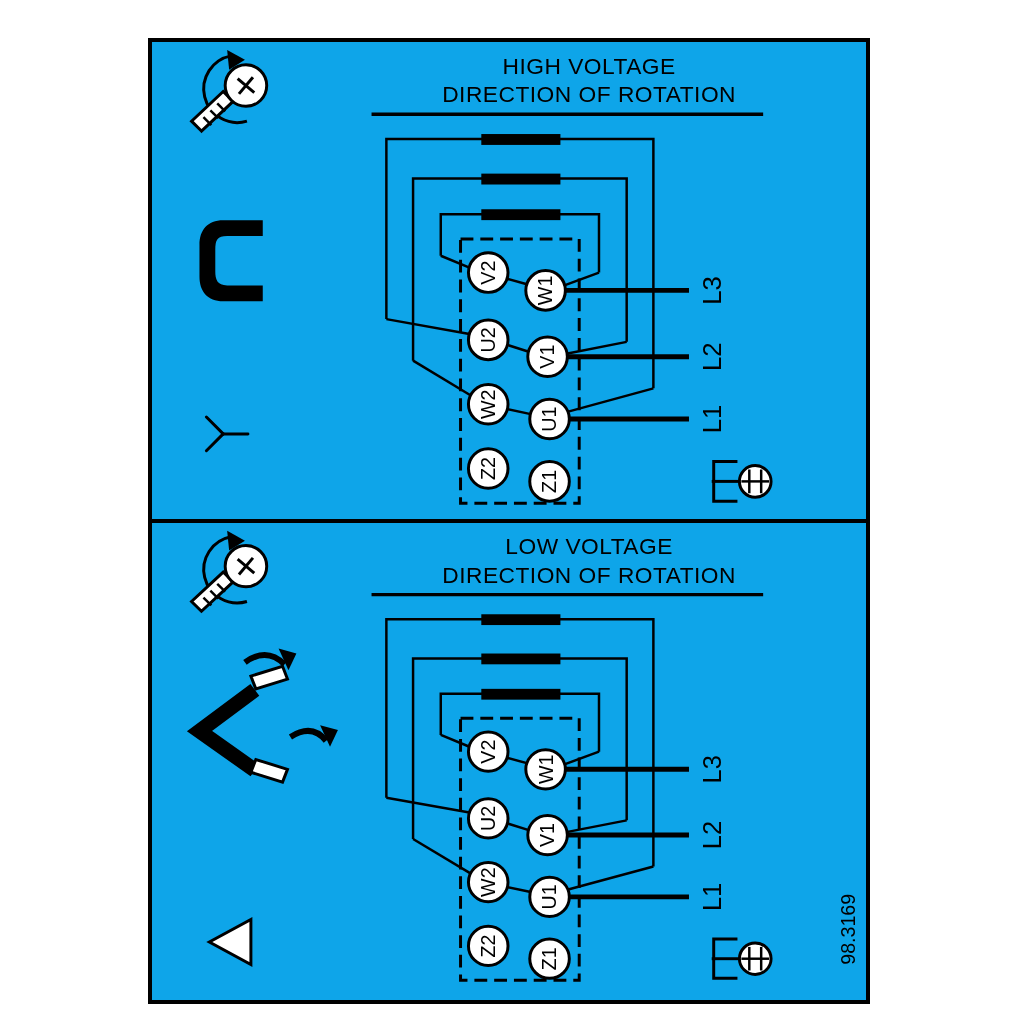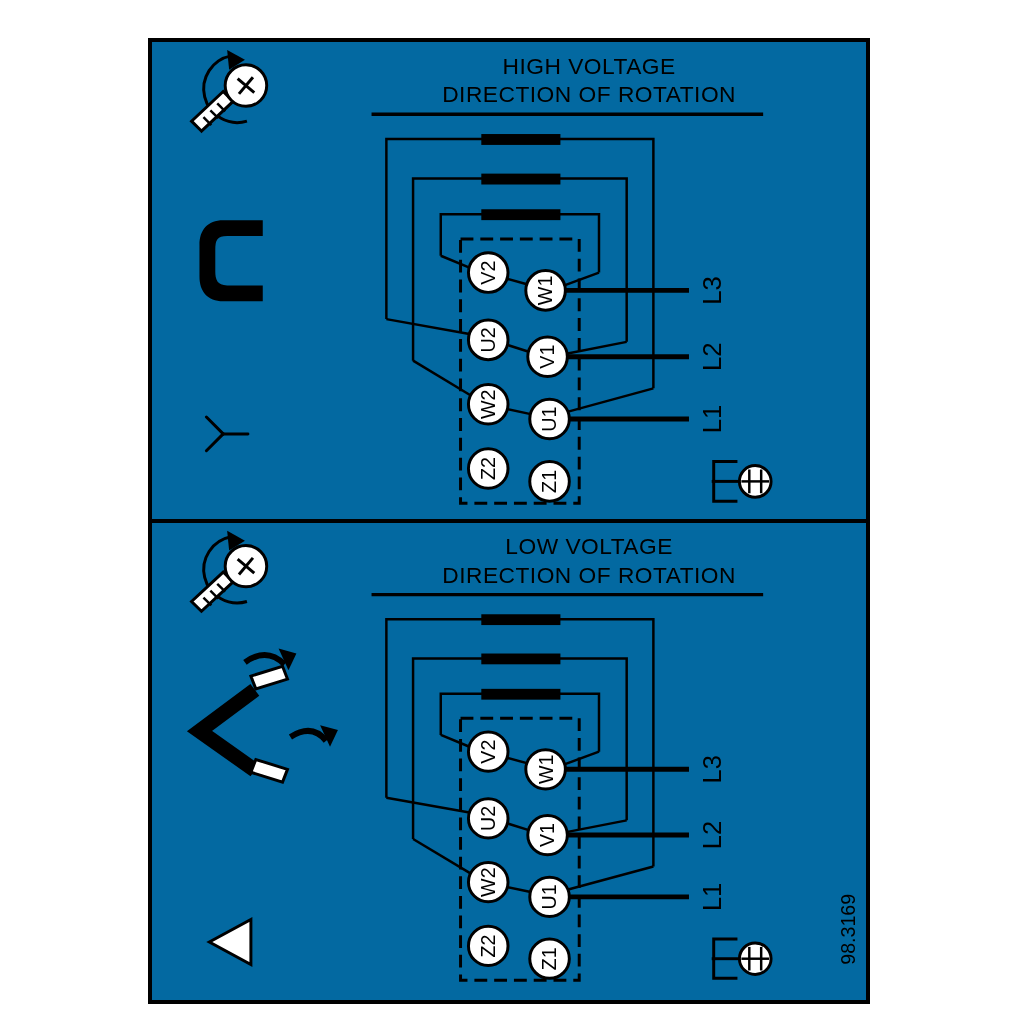--- a/index.html
+++ b/index.html
@@ -1,18 +1,18 @@
 <!DOCTYPE html>
 <html><head>
 <meta charset="utf-8">
 <style>
   *{margin:0;padding:0;box-sizing:border-box}
   html,body{background:#fff}
   body{width:1024px;height:1024px;position:relative;font-family:"Liberation Sans",sans-serif}
-  .frame{position:absolute;left:148px;top:38px;width:722px;height:966px;border:4px solid #000;background:#0369a1}
+  .frame{position:absolute;left:148px;top:38px;width:722px;height:966px;border:4px solid #000;background:#0ea5e9}
   .panel{display:block;width:714px;height:477px}
   .panel.lower{border-top:4px solid #000}
   svg text{fill:#000}
   .title{font-size:23px;text-anchor:middle;letter-spacing:.5px}
   .tlabel{font-size:20px;text-anchor:middle}
   .llabel{font-size:26px;text-anchor:middle}
   .fig{font-size:20px;text-anchor:middle}
   .rule{stroke:#000;stroke-width:3.5}
   .wire{stroke:#000;stroke-width:2.5;fill:none}
   .w3{stroke-width:3}

